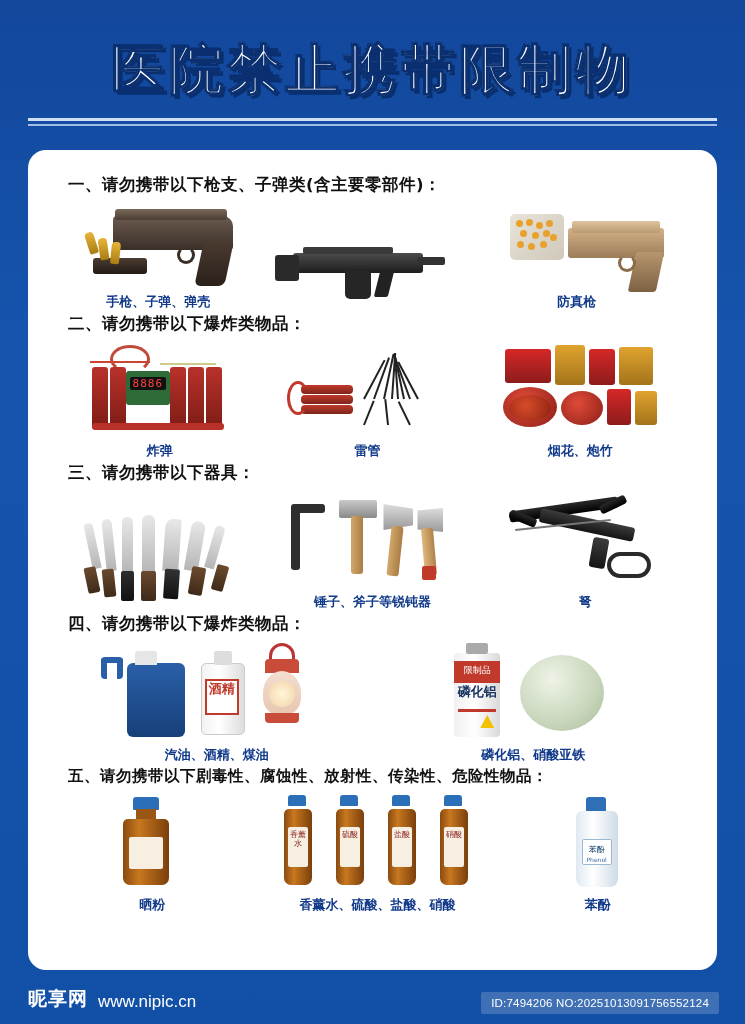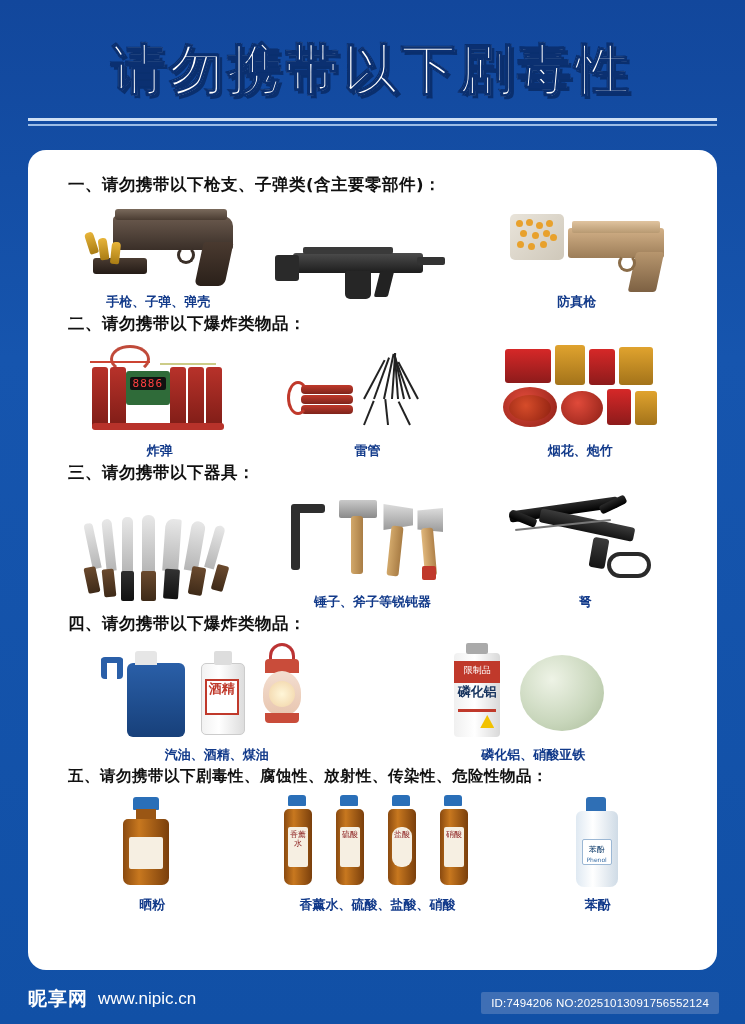--- a/index.html
+++ b/index.html
@@ -159,21 +159,21 @@
   .clear-bottle { position:absolute; width:42px; height:76px; background:linear-gradient(90deg,#dfe9f2,#ffffff 40%,#cfdbe6); border-radius:6px 6px 8px 8px;}
   .clear-cap { position:absolute; width:20px; height:16px; background:#2f6fb5; border-radius:3px 3px 0 0;}
   .clear-label { position:absolute; background:#ffffff; border:1px solid #9bb7d4; border-radius:2px; color:#14406e; font-size:8px; text-align:center; font-family:"DejaVu Sans",sans-serif;}
 
   
   .footer {
     position: absolute; bottom: 0; left: 0; right: 0; height: 54px;
   }
   .watermark {
     position: absolute; left: 28px; bottom: 12px;
-    display: flex; align-items: center; margin-top: 25px;
+    display: flex; align-items: flex-end; margin-top: 25px;
   }
   .wm-logo {
     font-family: "DejaVu Sans", sans-serif;
     font-size: 19px; font-weight: bold; color: #ffffff;
     letter-spacing: 1px;
   }
   .wm-url {
     font-family: "Liberation Sans", sans-serif;
     font-size: 17px; color: #ffffff; margin-left: 10px;
   }
@@ -187,21 +187,21 @@
     border-radius: 2px;
     letter-spacing: 0.2px;
   }
 </style>
 </head>
 <body>
 
 <div class="poster">
 
   <div class="header">
-    <div class="title">请勿携带以下剧毒性</div>
+    <div class="title">医院禁止携带限制物</div>
   </div>
   <div class="rule-lines">
     <div class="l1"></div>
     <div class="l2"></div>
   </div>
 
   <div class="card">
     <div class="card-inner">
 
       <div class="section">
@@ -448,21 +448,21 @@
                 <div class="amber-label" style="left:8px;top:32px;width:20px;height:40px;line-height:9px;padding-top:3px;">香薰水</div>
               </div>
               <div class="sh" style="left:62px;top:2px;">
                 <div class="amber-cap" style="left:8px;top:0;width:18px;height:11px;"></div>
                 <div class="amber" style="left:4px;top:14px;width:28px;height:76px;"></div>
                 <div class="amber-label" style="left:8px;top:32px;width:20px;height:40px;line-height:9px;padding-top:3px;">硫酸</div>
               </div>
               <div class="sh" style="left:114px;top:2px;">
                 <div class="amber-cap" style="left:8px;top:0;width:18px;height:11px;"></div>
                 <div class="amber" style="left:4px;top:14px;width:28px;height:76px;"></div>
-                <div class="amber-label" style="left:8px;top:32px;width:20px;height:40px;line-height:9px;padding-top:3px;border-radius:9px;">盐酸</div>
+                <div class="amber-label" style="left:8px;top:32px;width:20px;height:40px;line-height:9px;padding-top:3px;">盐酸</div>
               </div>
               <div class="sh" style="left:166px;top:2px;">
                 <div class="amber-cap" style="left:8px;top:0;width:18px;height:11px;"></div>
                 <div class="amber" style="left:4px;top:14px;width:28px;height:76px;"></div>
                 <div class="amber-label" style="left:8px;top:32px;width:20px;height:40px;line-height:9px;padding-top:3px;">硝酸</div>
               </div>
             </div>
             <div class="caption">香薰水、硫酸、盐酸、硝酸</div>
           </div>
 

